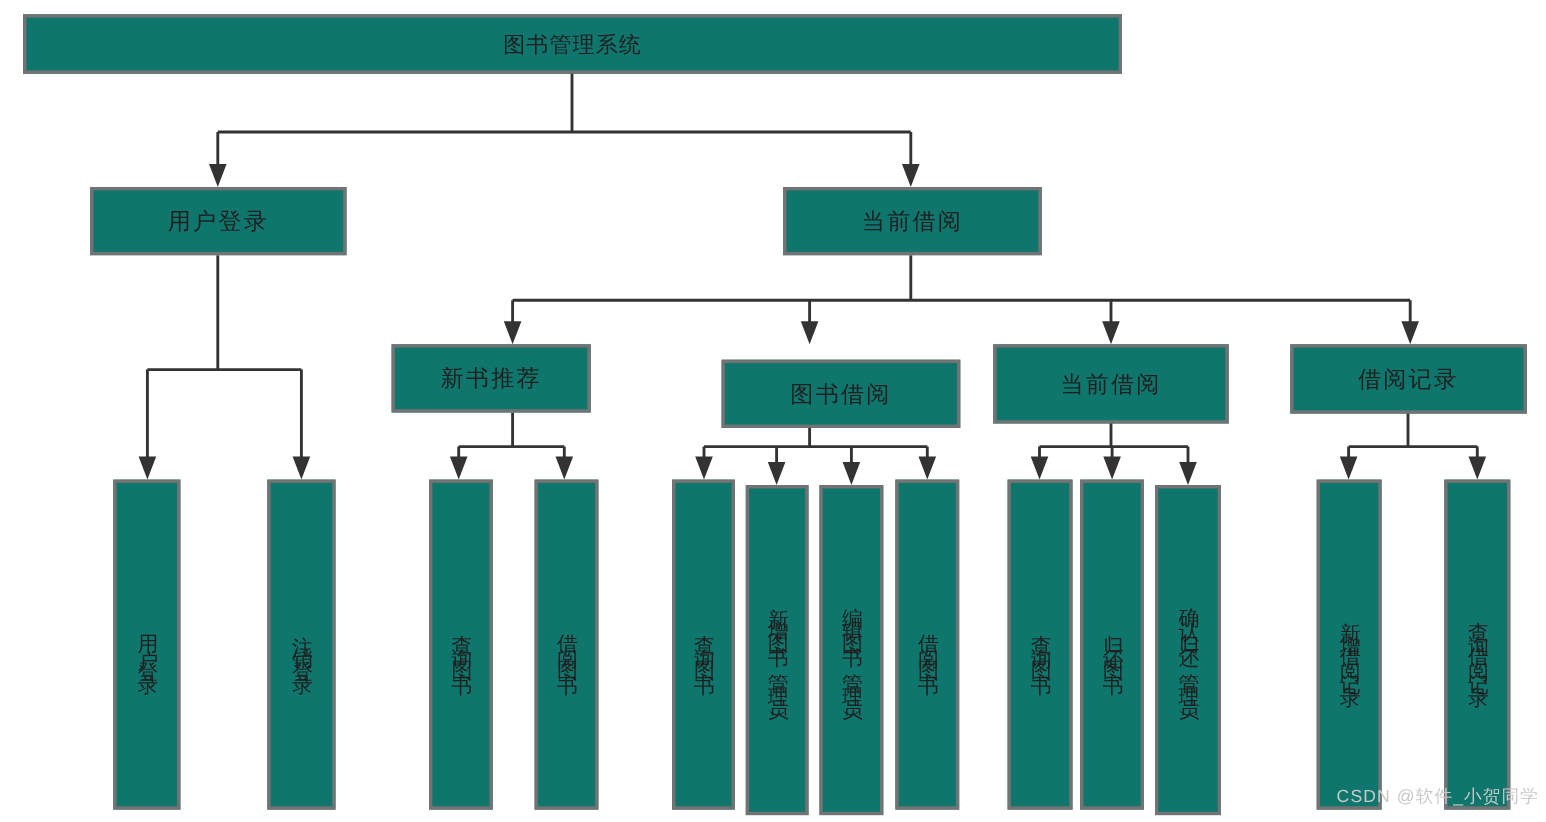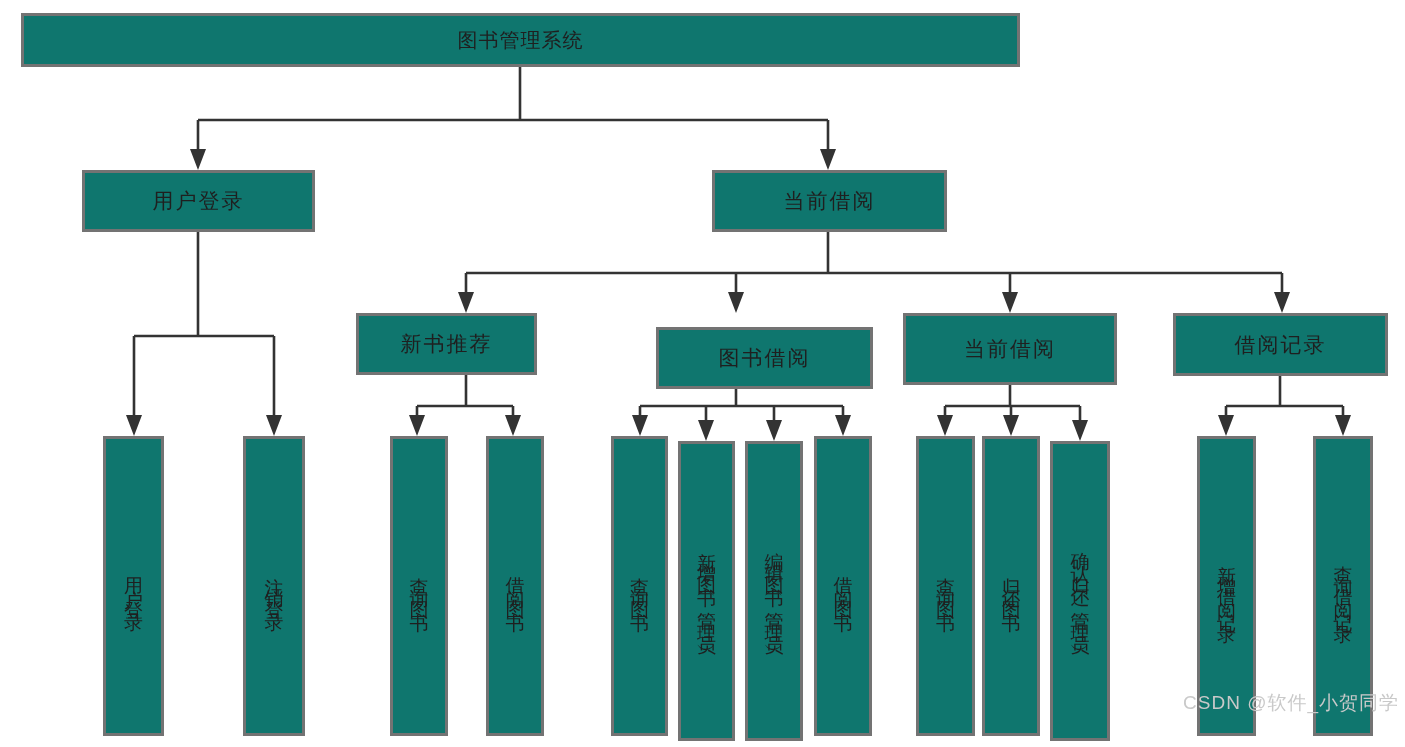--- a/index.html
+++ b/index.html
@@ -12,21 +12,21 @@
     position:absolute;background:#0f766e;border:3px solid #737373;box-sizing:border-box;
     display:flex;align-items:center;justify-content:center;color:#1f1f1f;
   }
   .box.h{font-size:21px;letter-spacing:2px;white-space:nowrap;}
   .box.root{font-size:20px;letter-spacing:1px;}
   .vtext{
     writing-mode:vertical-rl;text-orientation:mixed;
     font-size:19px;letter-spacing:12px;line-height:1.05;display:block;
   }
   .watermark{
-    position:absolute;right:6px;top:690px;font-size:19px;letter-spacing:1px;
+    position:absolute;right:6px;top:714px;font-size:16px;letter-spacing:1px;
     color:#c9c9c9;z-index:5;white-space:nowrap;
   }
 </style>
 </head>
 <body>
 
 <div id="canvas">
 
   <svg class="connectors" viewBox="0 0 1405 747" xmlns="http://www.w3.org/2000/svg">
     <path fill="none" stroke="#333333" stroke-width="2.6" d="M520 66 L520 120

